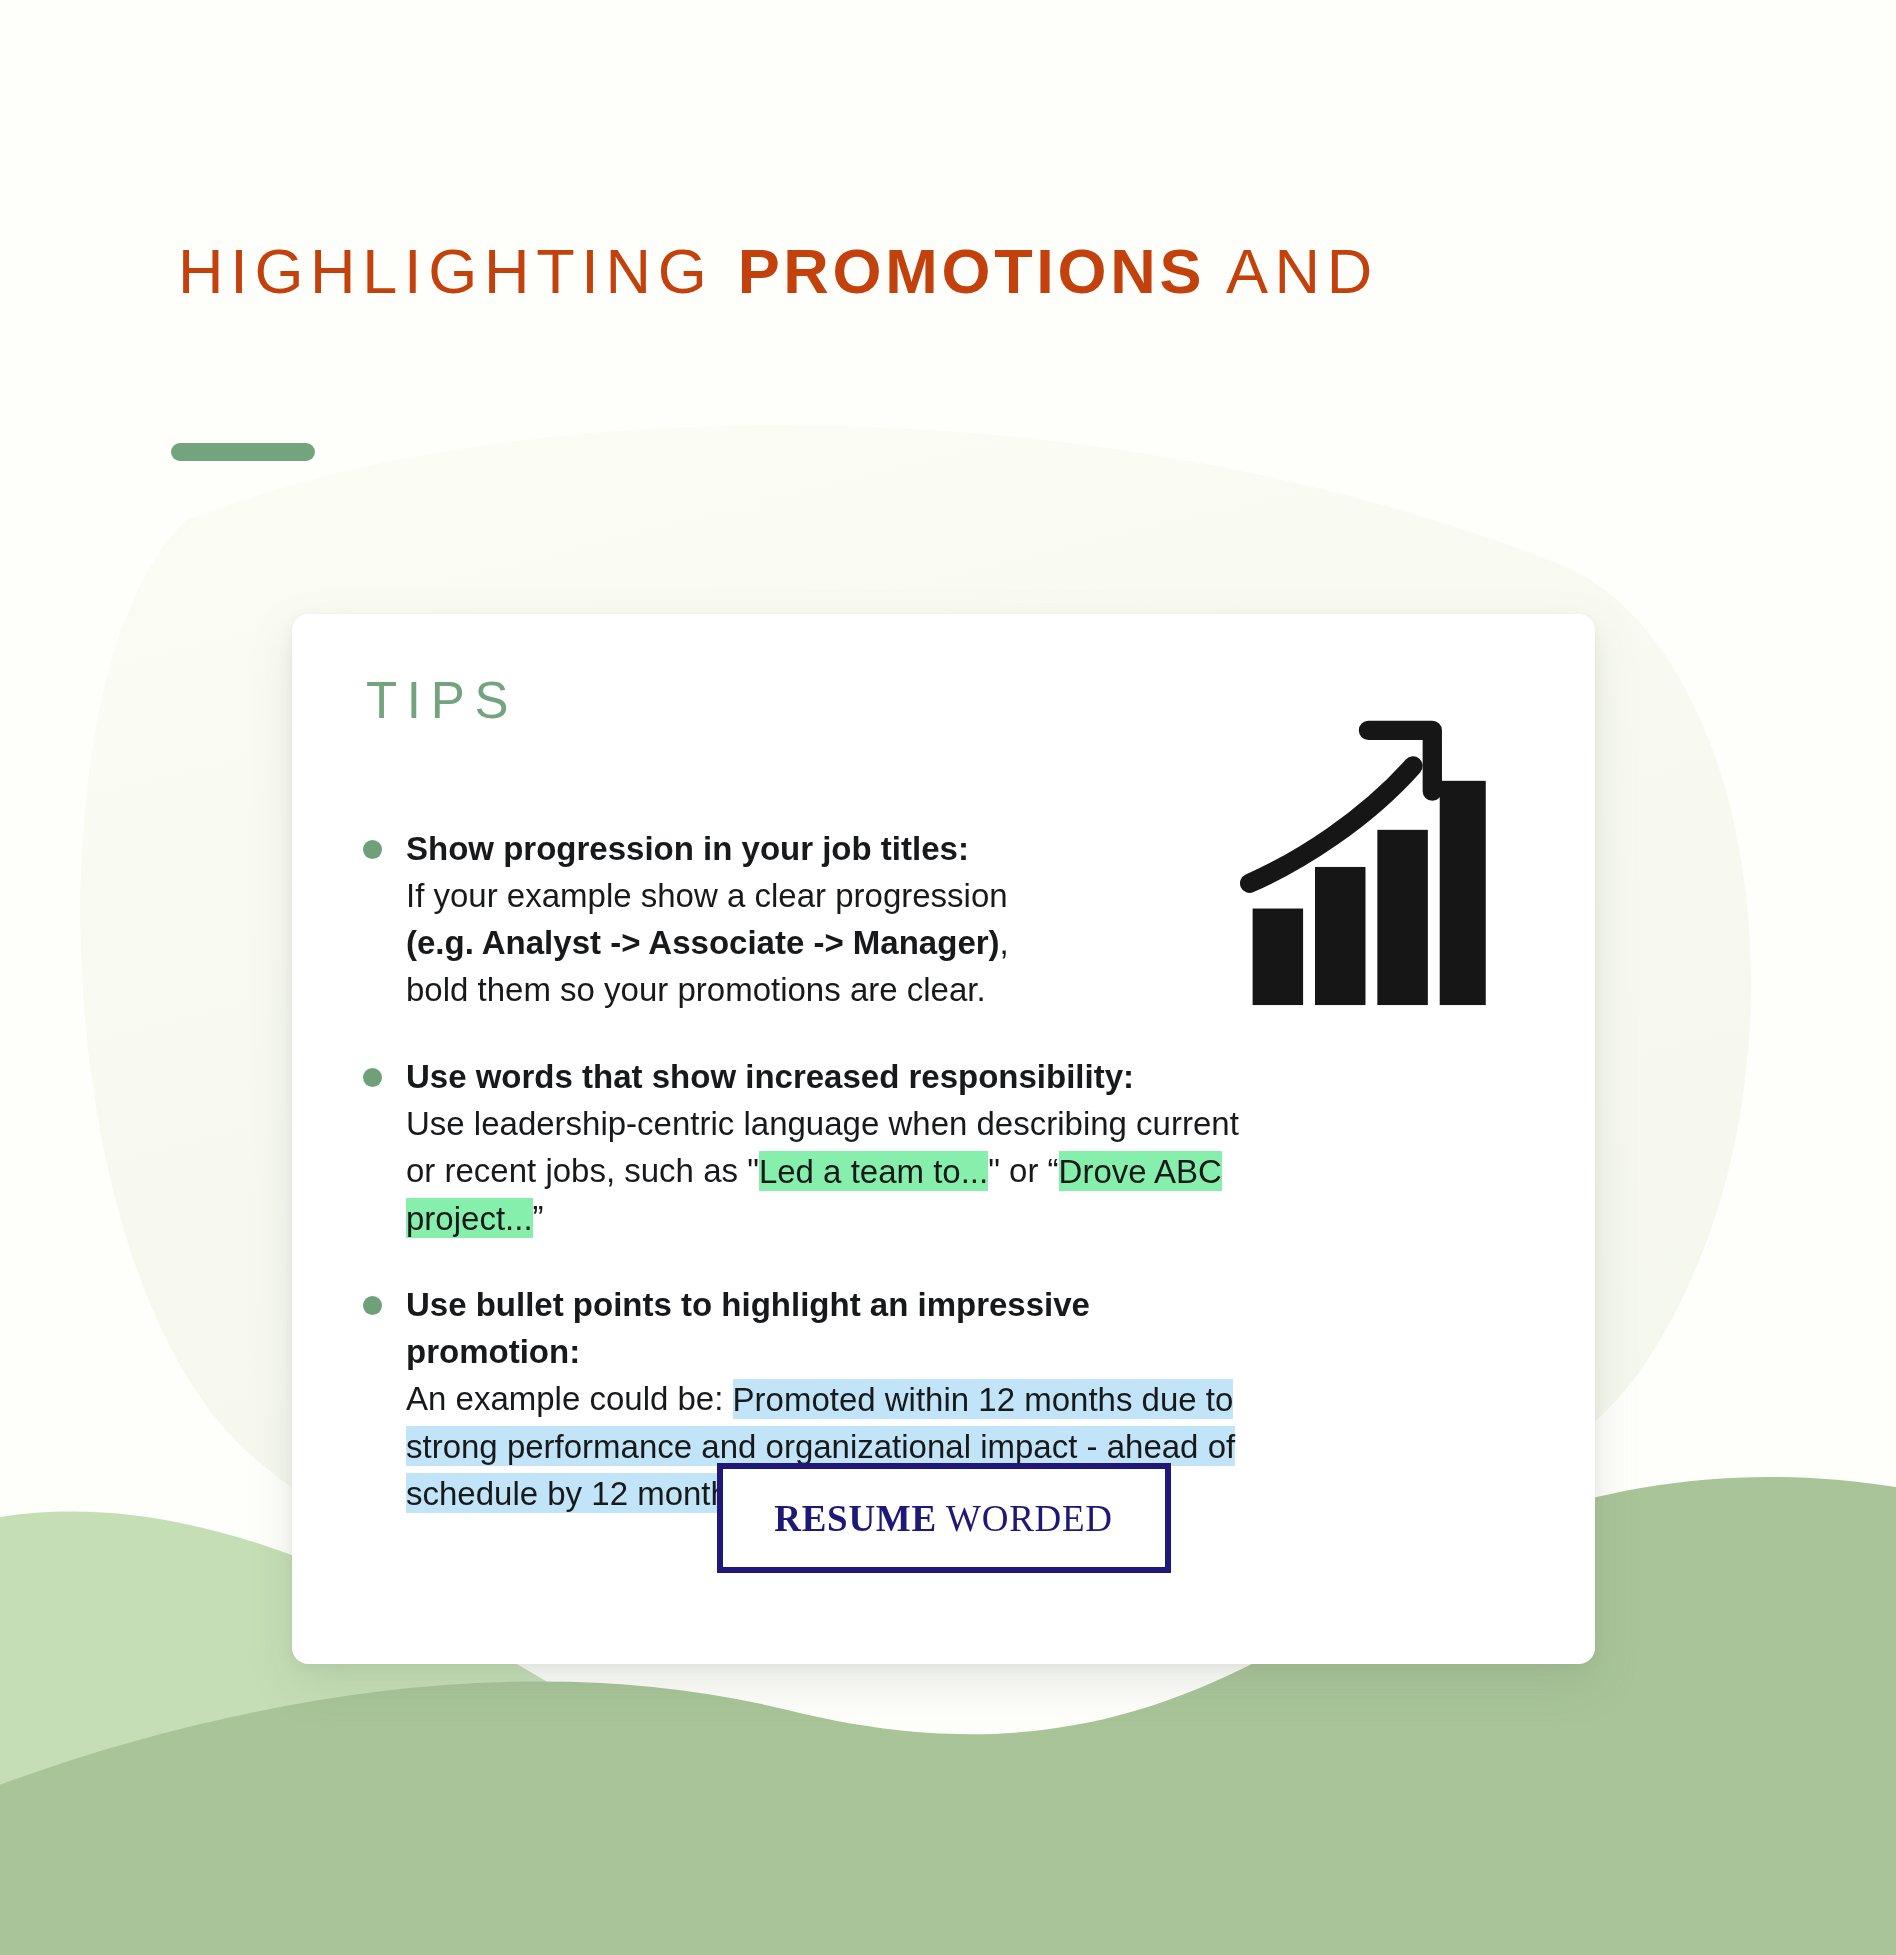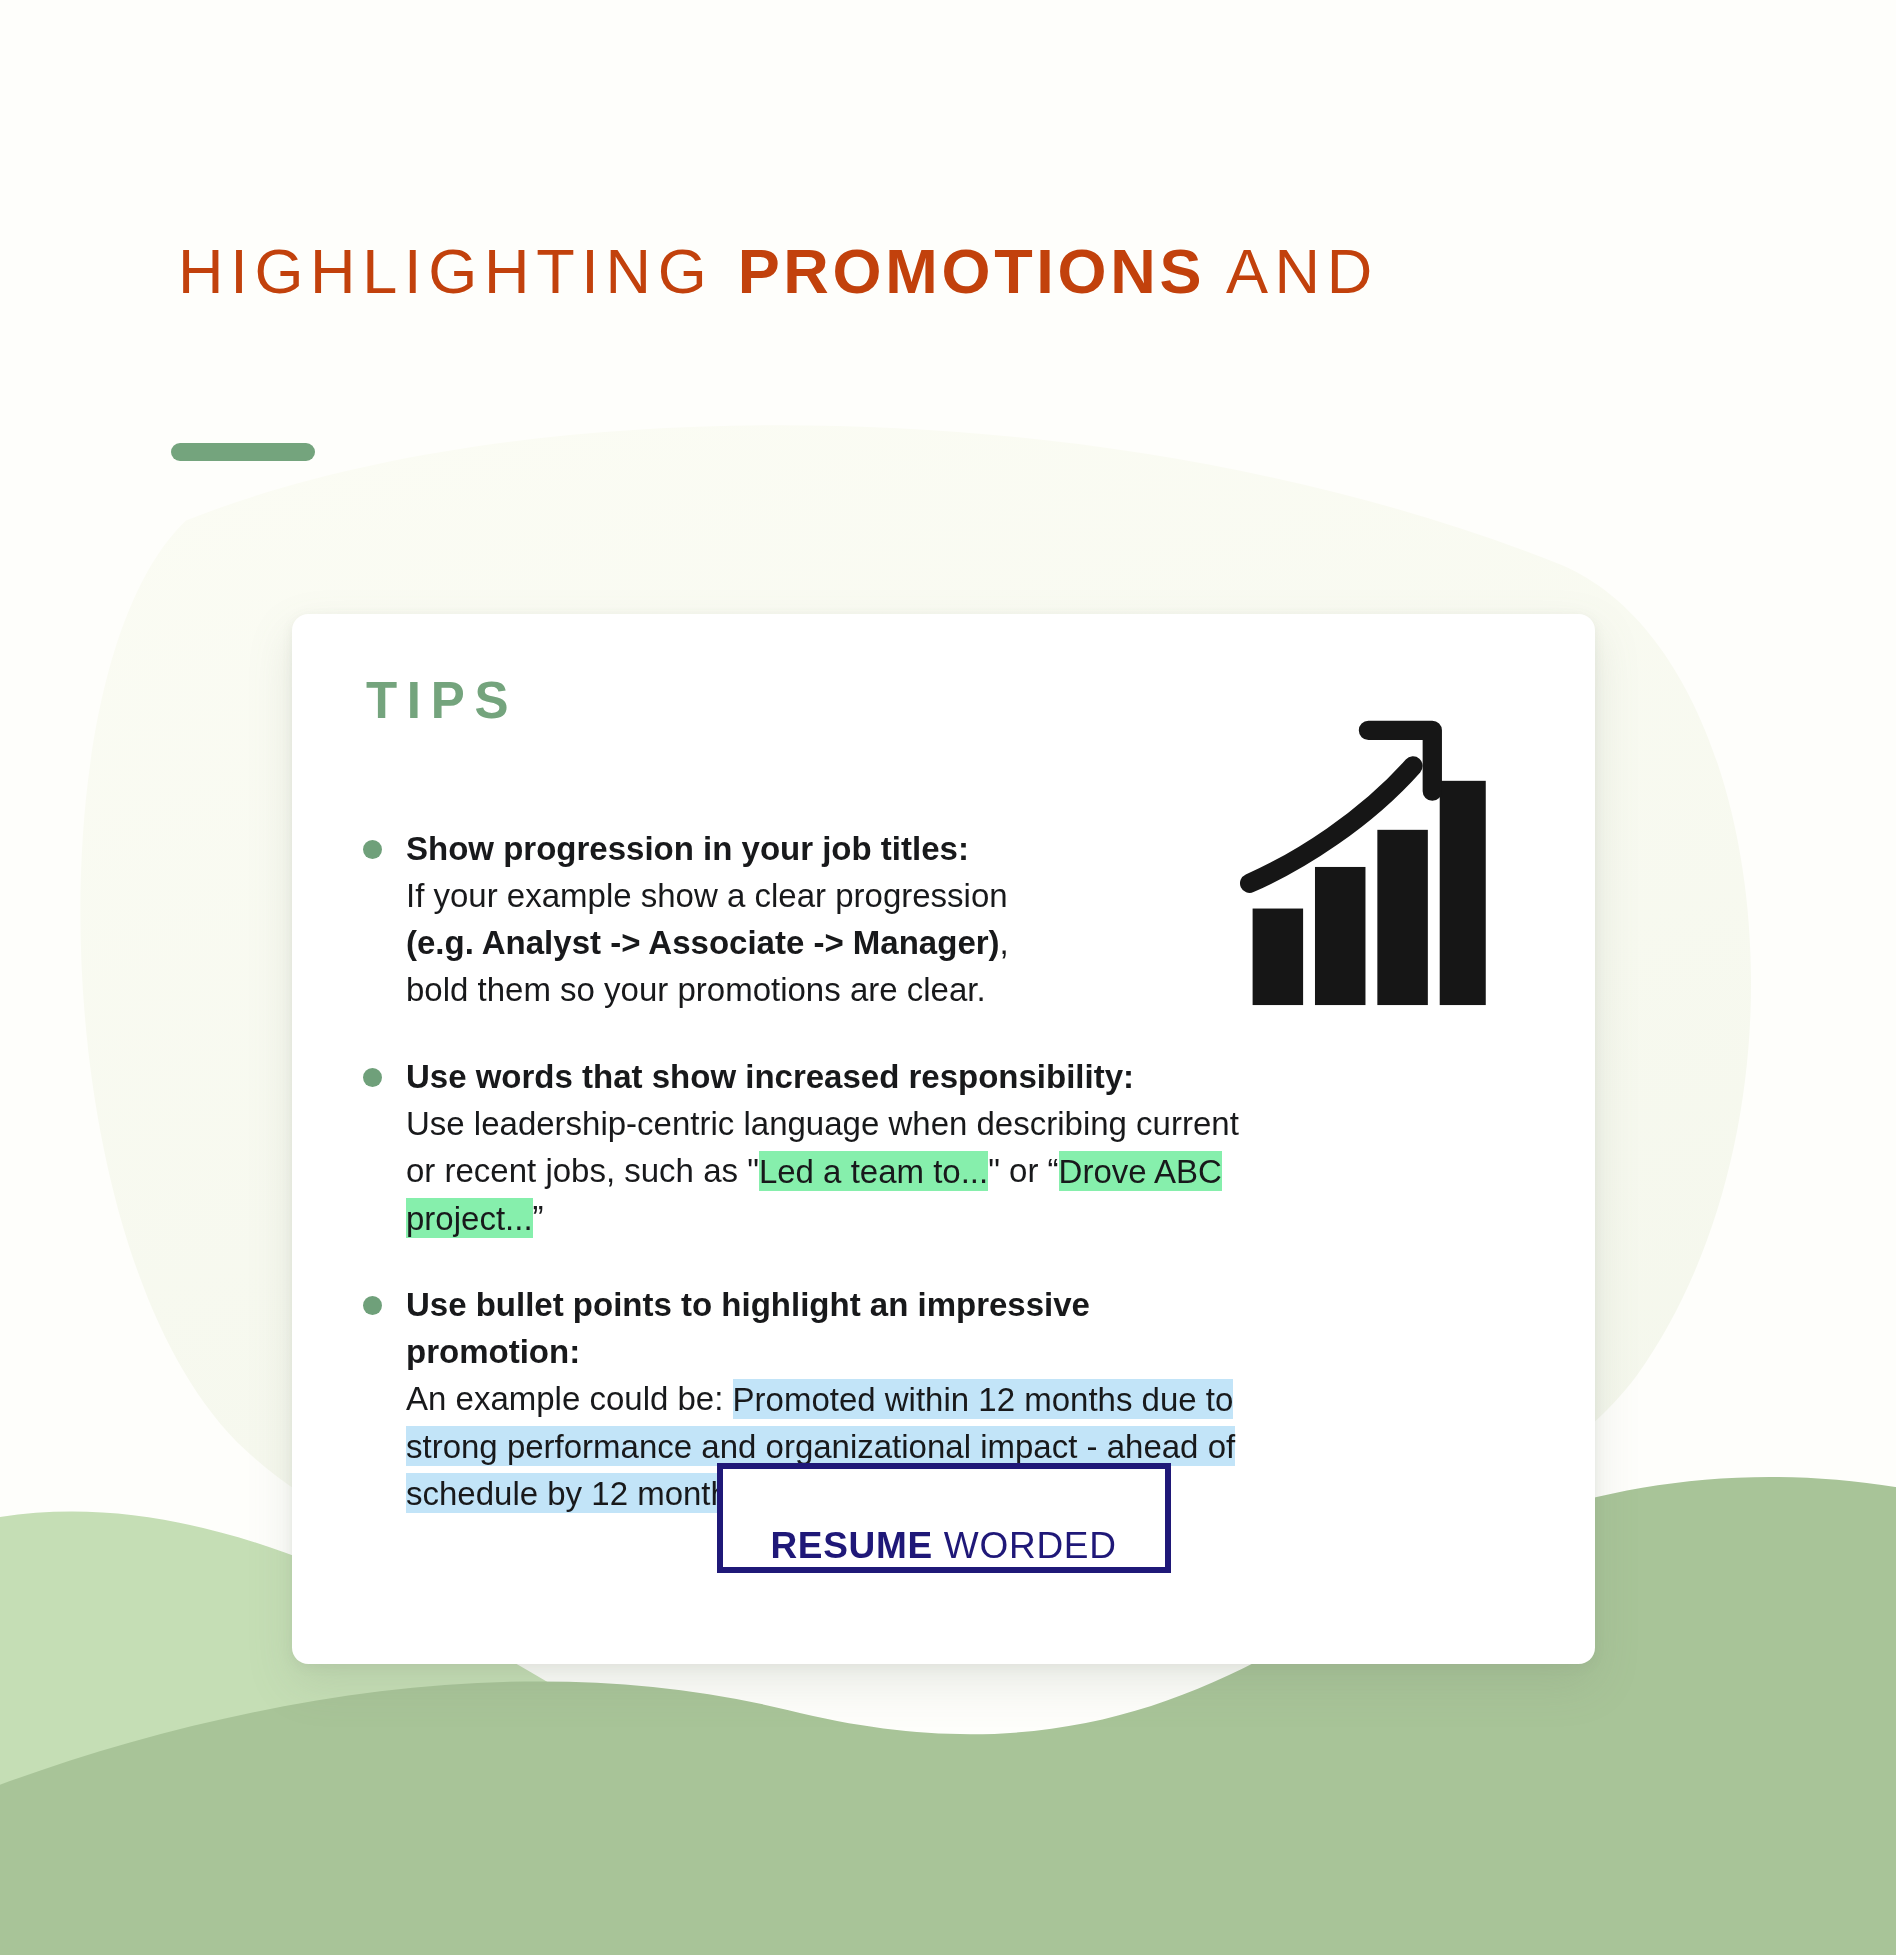--- a/index.html
+++ b/index.html
@@ -62,21 +62,21 @@
     border-radius: 16.4px;
     box-shadow: 0 19.3px 45px rgba(120,130,115,0.17), 0 3px 10.4px rgba(120,130,115,0.10);
     z-index: 10;
   }
 
   #tips-heading {
     position: absolute;
     left: 74px;
     top: 61px;
     font-size: 51px;
-    font-weight: 700;
+    font-weight: 400;
     letter-spacing: 9.7px;
     color: #74A47D;
     line-height: 1;
   }
 
   
   #growth-chart-icon {
     position: absolute;
     right: 106px;
     top: 100px;
@@ -123,23 +123,24 @@
     position: absolute;
     left: 50%;
     transform: translateX(-50%);
     top: 849px;
     width: 454px;
     height: 110px;
     box-sizing: border-box;
     border: 6.7px solid #1F1878;
     background: #FFFFFF;
     display: flex;
-    align-items: flex-end;
+    align-items: center;
     justify-content: center;
     cursor: pointer;
+    font-family: Liberation Serif, serif;
   }
   #brand-button .brand-text {
     font-size: 37px;
     letter-spacing: 0.7px;
     color: #1F1878;
     font-weight: 400;
     white-space: nowrap;
   }
   #brand-button .brand-strong { font-weight: 800; }
 </style>

